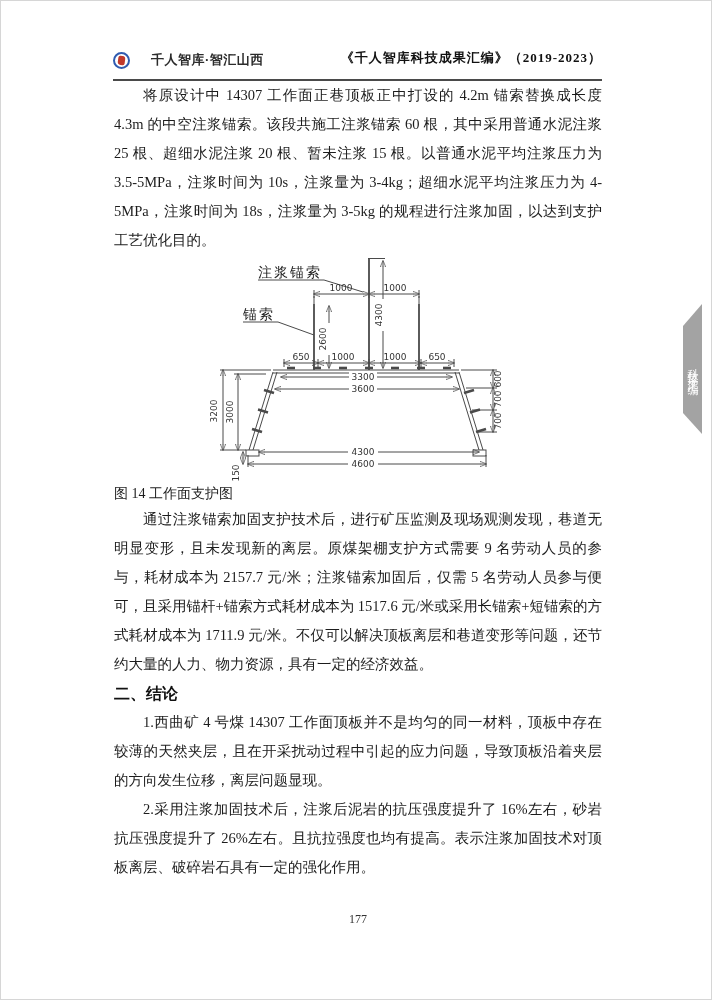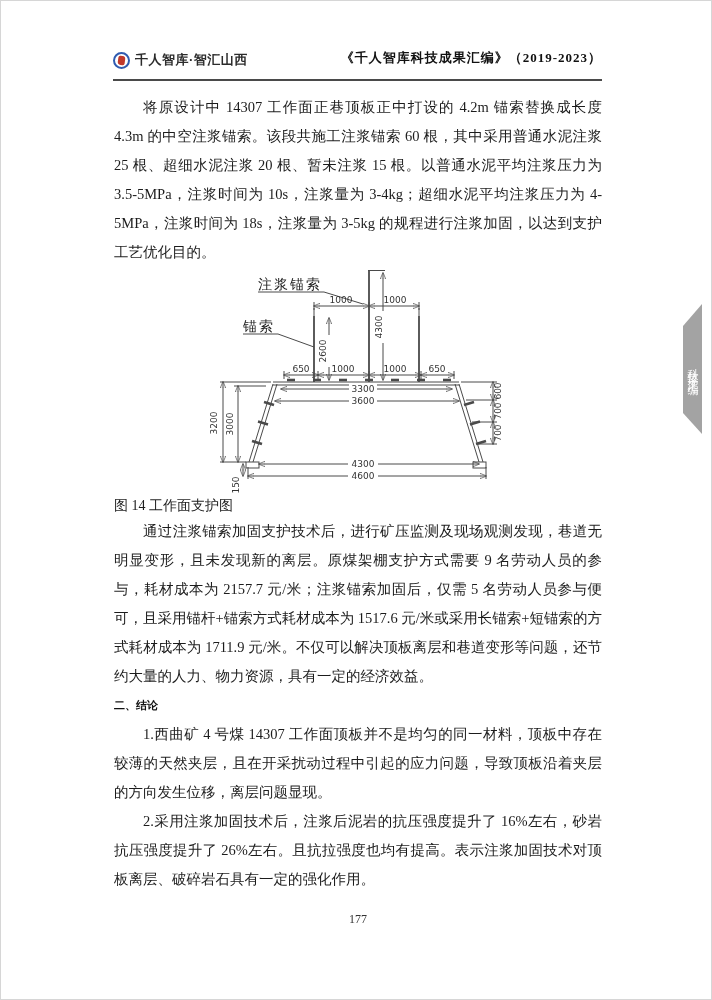--- a/index.html
+++ b/index.html
@@ -4,34 +4,34 @@
 <style>
   * { margin:0; padding:0; box-sizing:border-box; }
   html,body { background:#ffffff; }
   .page {
     position:relative; width:712px; height:1000px; background:#fff;
     border:1px solid #d6d6d6; overflow:hidden;
     font-family:"Liberation Serif", serif; color:#1c1c1c;
   }
   
   .header { position:absolute; left:112px; top:48px; width:489px; height:24px; }
-  .brand { position:absolute; left:0; top:2px; display:flex; align-items:center; gap:5px; }
+  .brand { position:absolute; left:0; top:2px; display:flex; align-items:center; gap:21px; }
   .logo {
     width:17px; height:17px; border-radius:50%;
     border:2px solid #2f5bb0; display:flex; align-items:center; justify-content:center;
     color:#c0392b; font-size:9px; font-family:"Liberation Sans", sans-serif;
   }
   .logo-dot { width:7px; height:9px; background:#c0392b; border-radius:2px 3px 2px 3px; transform:rotate(8deg); }
   .brand-text { font-family:"Liberation Sans", sans-serif; font-size:13px; font-weight:bold; color:#2b2b2b; letter-spacing:0.5px; }
   .head-title { position:absolute; right:0; top:0; font-size:13px; font-weight:bold; letter-spacing:1px; color:#111; }
   .header-rule { position:absolute; left:112px; top:78px; width:489px; border-top:2px solid #4a4a4a; }
   
-  .content { position:absolute; left:113px; top:92px; width:488px; }
+  .content { position:absolute; left:113px; top:80px; width:488px; }
   .content p { font-size:14.5px; line-height:29px; text-align:justify; text-indent:2em; color:#1c1c1c; }
-  .section-heading { font-size:11px; line-height:29px; font-weight:bold; color:#111; }
+  .section-heading { font-size:16px; line-height:29px; font-weight:bold; color:#111; }
   .figure-wrap { position:relative; height:228px; }
   .figure-wrap svg { position:absolute; left:82px; top:0; }
   .fig-caption { height:22px; line-height:22px; text-align:left; font-size:14px; color:#1c1c1c; }
   
   .dg line, .dg polyline, .dg path, .dg rect.frame { stroke:#4a4a4a; stroke-width:1; fill:none; }
   .dg .thick { stroke-width:1.8; }
   .dg .bolt { stroke-width:2.6; }
   .dg text { font-family:"DejaVu Sans", sans-serif; font-size:9px; fill:#333; stroke:none; }
   .dg text.cn { font-size:14px; fill:#222; letter-spacing:2px; }
   .dg rect.bg { fill:#ffffff; stroke:none; }

